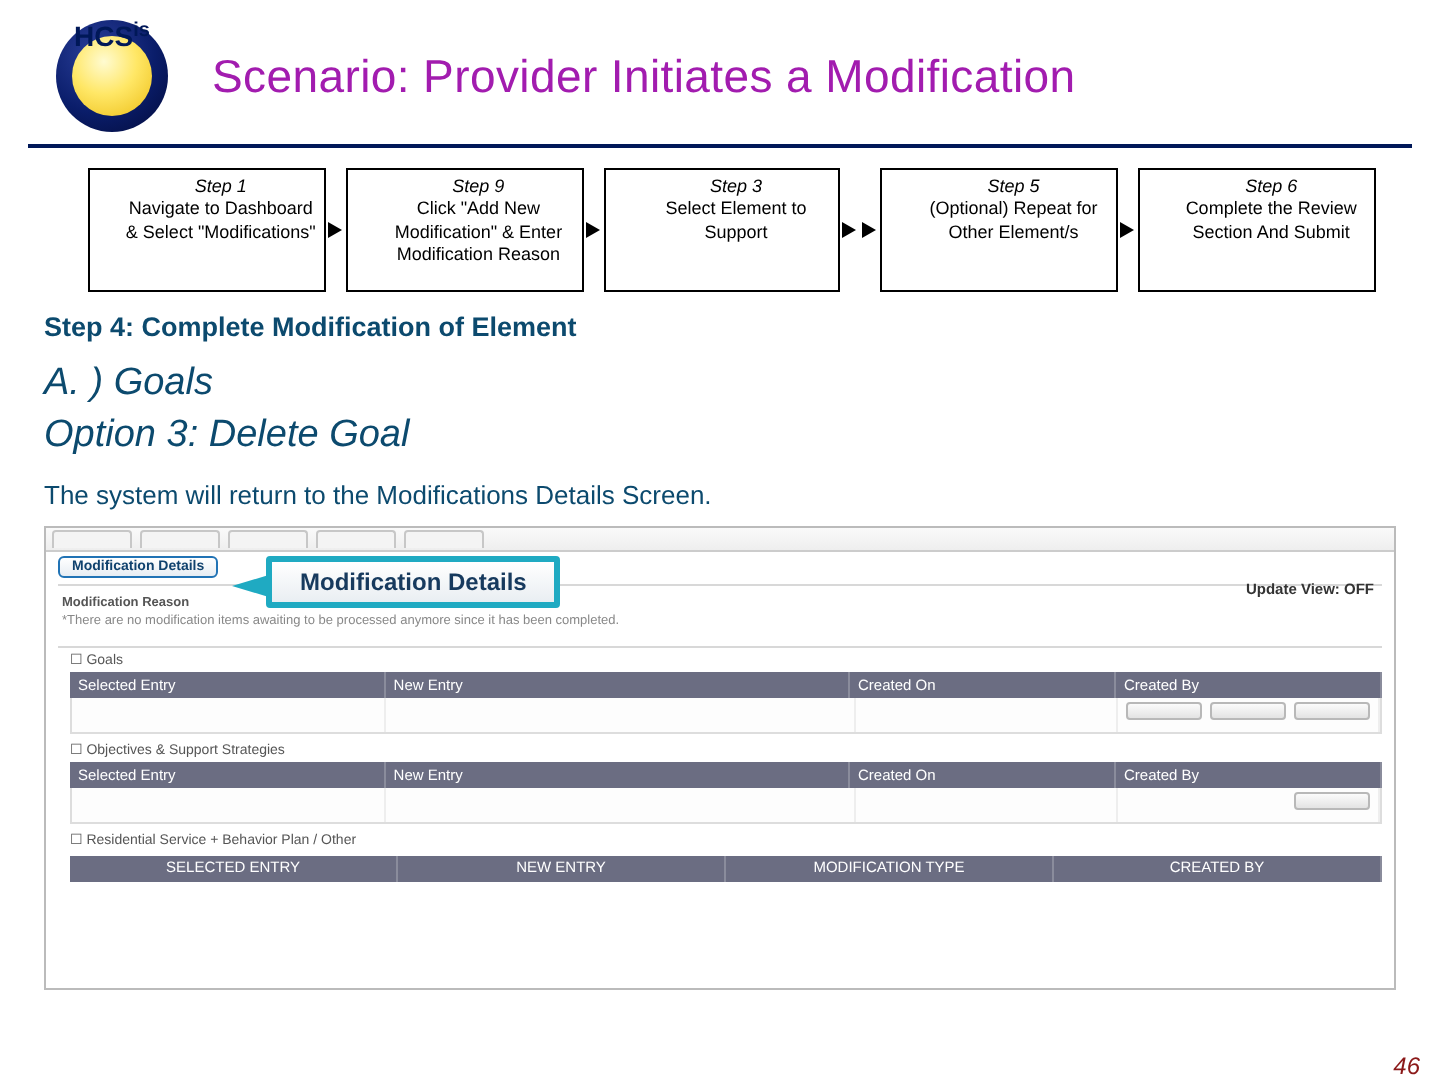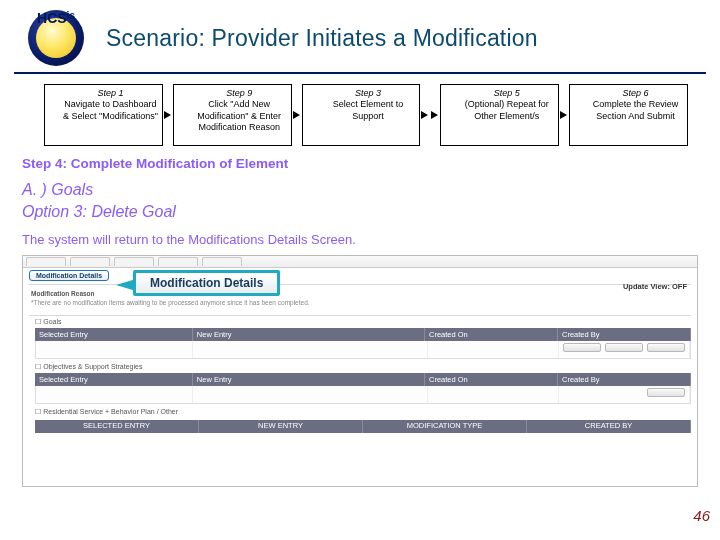--- a/index.html
+++ b/index.html
@@ -47,21 +47,21 @@
     display: flex;
     align-items: flex-start;
     justify-content: center;
     font-weight: bold;
     font-size: 14px;
     color: #001858;
   }
   .logo .txt sub { font-size: 10px; color: #001858; }
   .title {
     font-size: 23px;
-    color: #0c4a6e;
+    color: #a21caf;
     letter-spacing: 0.2px;
   }
   .flow {
     display: flex;
     align-items: flex-start;
     padding: 0 32px 0 44px;
     gap: 0;
   }
   .step {
     flex: 1 1 0;
@@ -80,30 +80,30 @@
     width: 10px;
     height: 62px;
     display: flex;
     align-items: center;
     justify-content: center;
   }
   .arrow svg { display: block; }
   .body {
     padding: 10px 22px 0 22px;
     font-size: 13px;
-    color: #8b5cf6;
+    color: #0c4a6e;
   }
   .step4-heading {
     font-weight: bold;
     font-size: 13.5px;
     margin-bottom: 8px;
   }
   .sub {
     font-style: italic;
-    font-size: 16px;
+    font-size: 19px;
     line-height: 1.35;
     margin-bottom: 10px;
   }
   .desc {
     font-size: 13px;
     margin-bottom: 8px;
   }
   .screenshot {
     margin: 0 22px;
     border: 1px solid #bbb;
@@ -223,22 +223,22 @@
     position: absolute;
     right: 10px;
     top: 14px;
     font-size: 7.5px;
     color: #333;
     font-weight: bold;
   }
   .page-num {
     position: absolute;
     right: 10px;
-    bottom: 16px;
-    font-size: 15px;
+    bottom: 0;
+    font-size: 12px;
     color: #8b1919;
     font-style: italic;
   }
 </style>
 </head>
 <body>
 
 <div class="header">
   <div class="logo">
     <div class="ring"></div>

